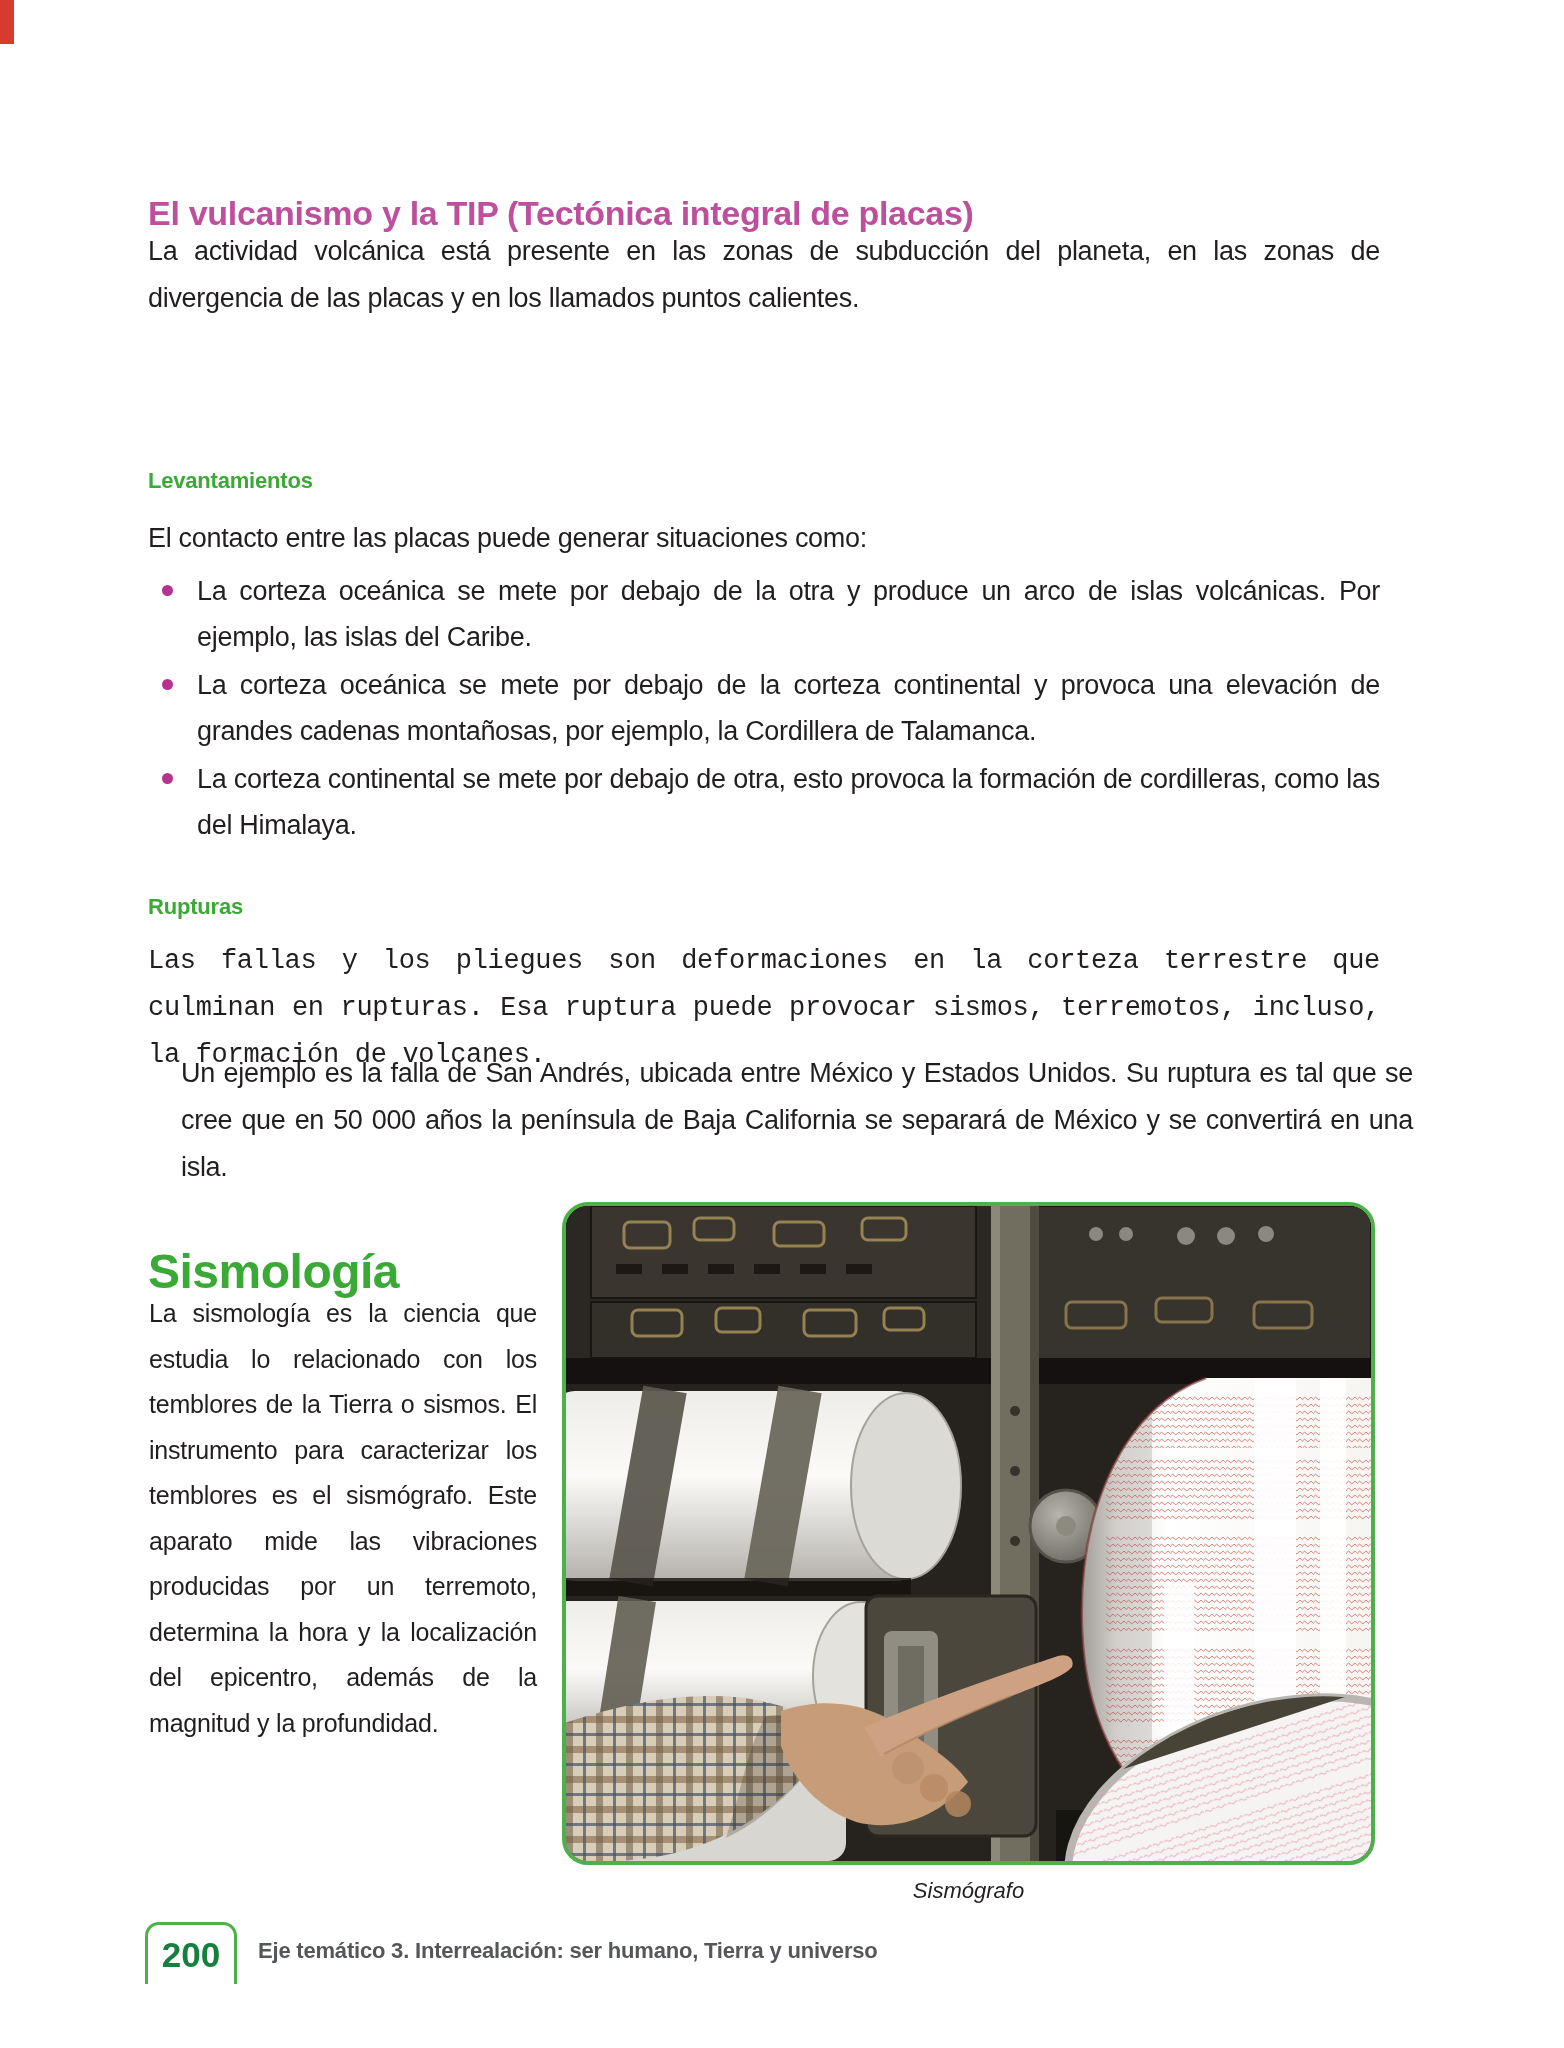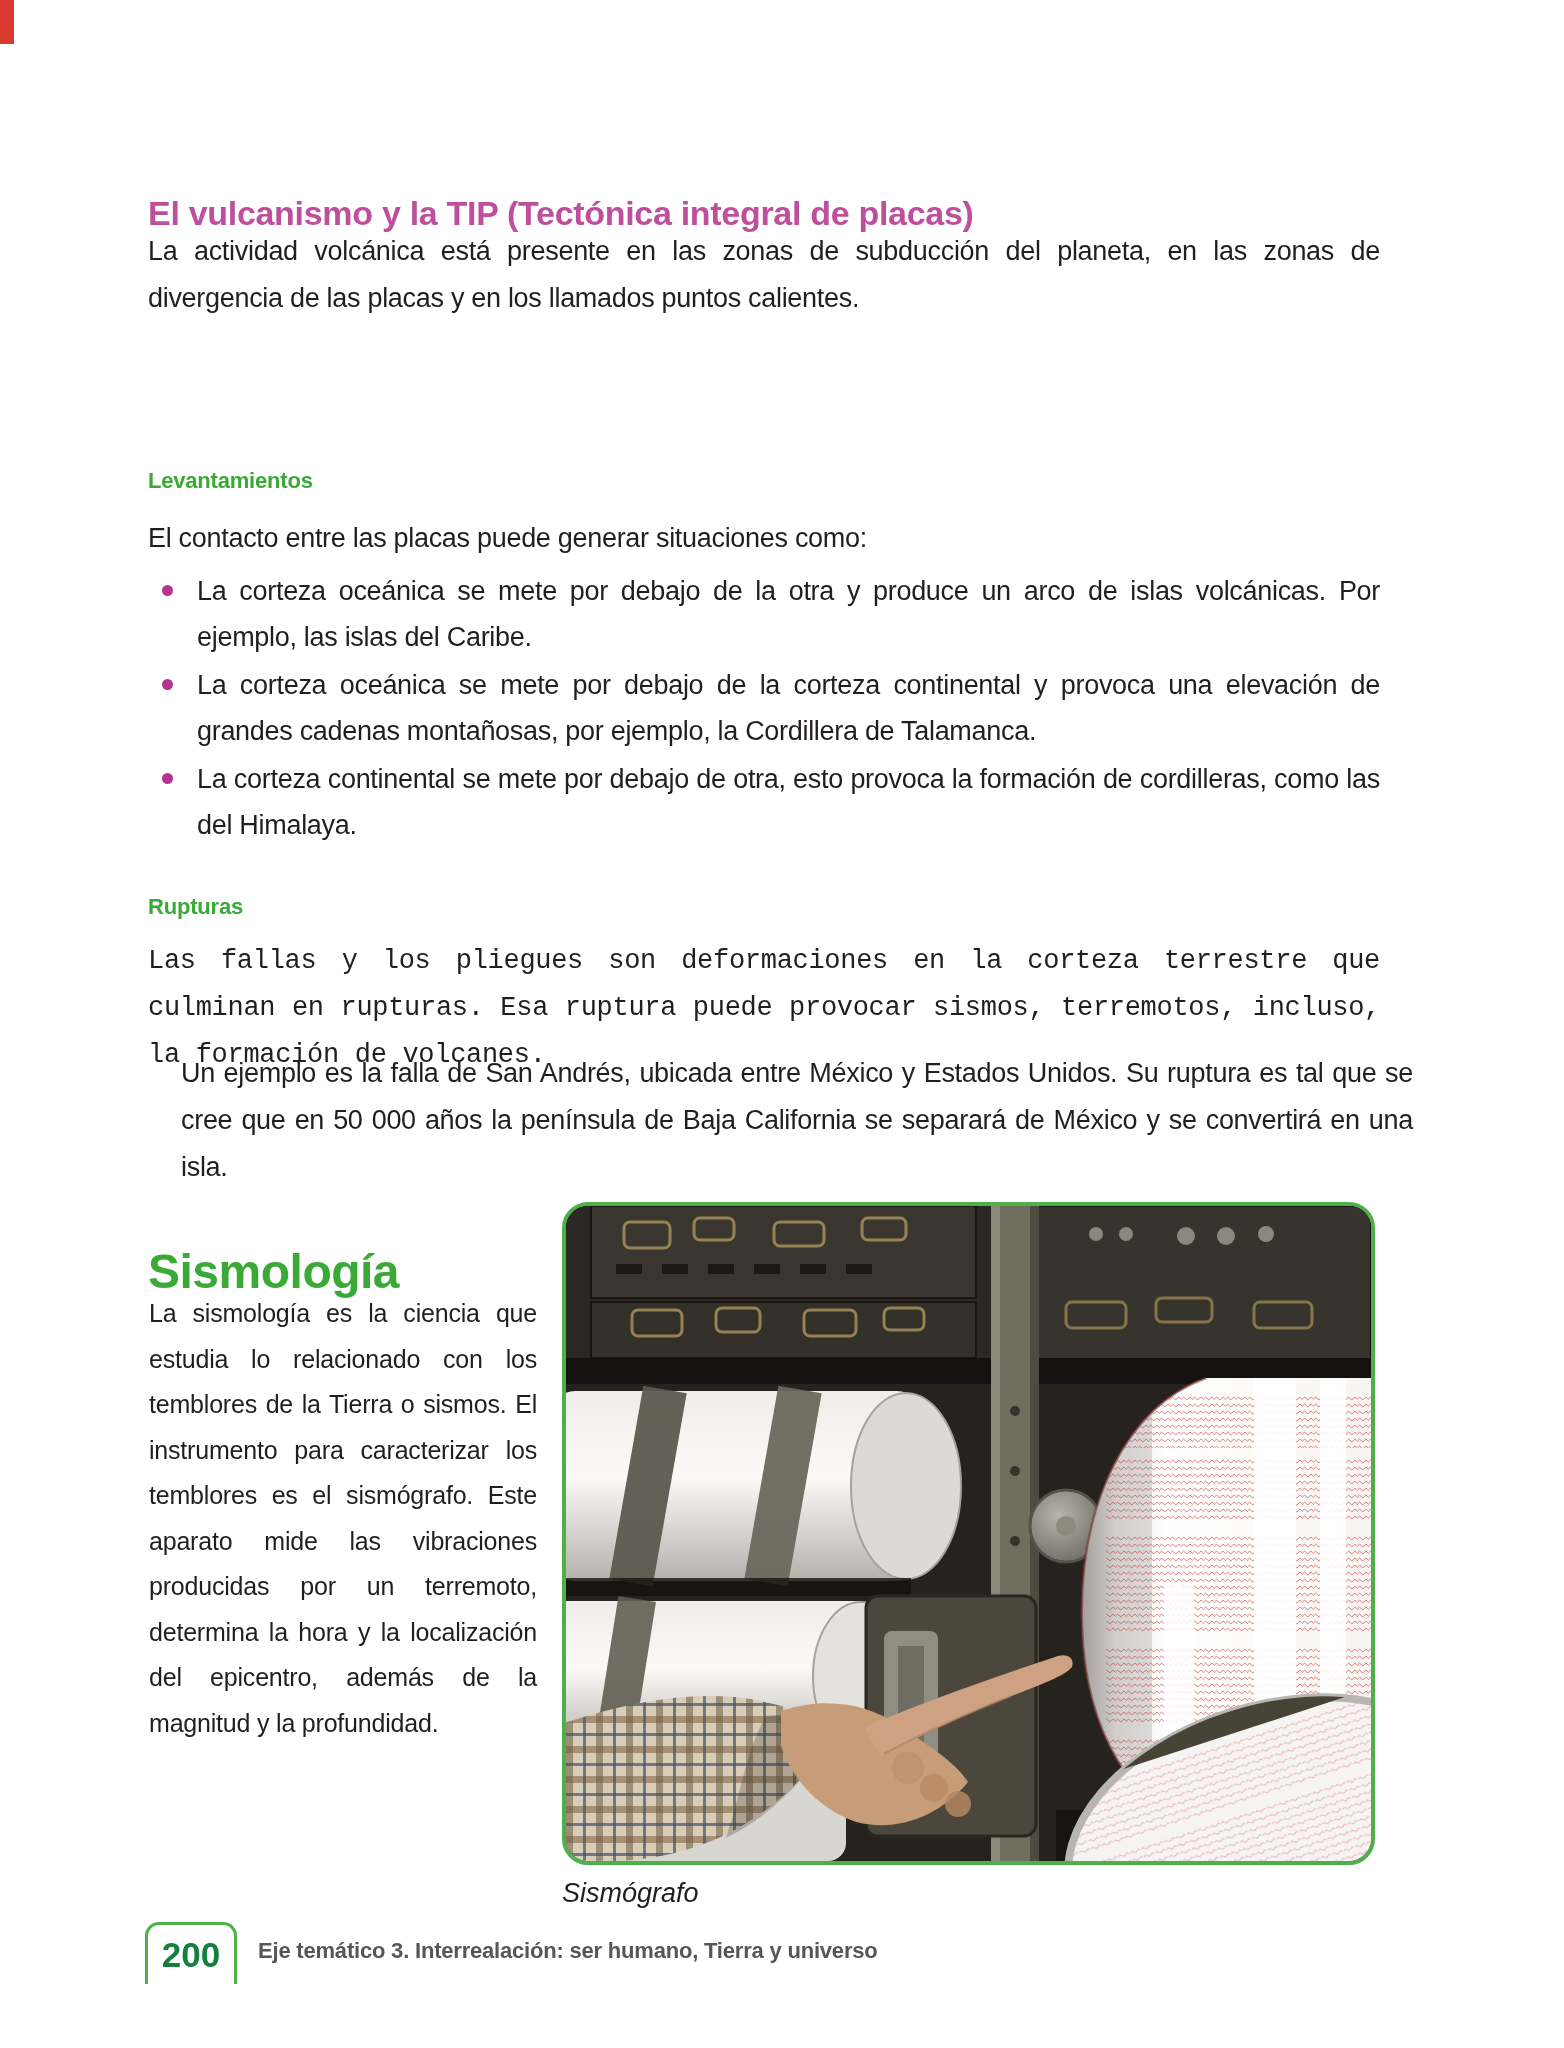--- a/index.html
+++ b/index.html
@@ -26,21 +26,21 @@
     font-size:25px;line-height:45.5px;letter-spacing:-0.2px;text-align:justify;margin:1px;
   }
   .photo{
     position:absolute;left:562px;top:1202px;width:813px;height:663px;
     border:4px solid #4db04a;border-radius:26px;overflow:hidden;background:#26221d;
     box-sizing:border-box;
   }
   .photo svg{display:block;width:100%;height:100%;}
   .caption{
     position:absolute;left:562px;top:1878px;width:813px;
-    text-align:left;font-style:italic;font-size:27px;color:#221e1f;
+    text-align:center;font-style:italic;font-size:22px;color:#221e1f;
   }
   .page-num-box{
     position:absolute;left:145px;top:1922px;width:92px;height:62px;
     border:3px solid #4db04a;border-bottom:none;border-radius:14px 14px 0 0;
     display:flex;align-items:center;justify-content:center;box-sizing:border-box;
     font-weight:bold;font-size:35px;color:#15803d;
   }
   .footer-label{
     position:absolute;left:258px;top:1938px;
     font-weight:bold;font-size:22px;letter-spacing:-0.2px;color:#55565a;

